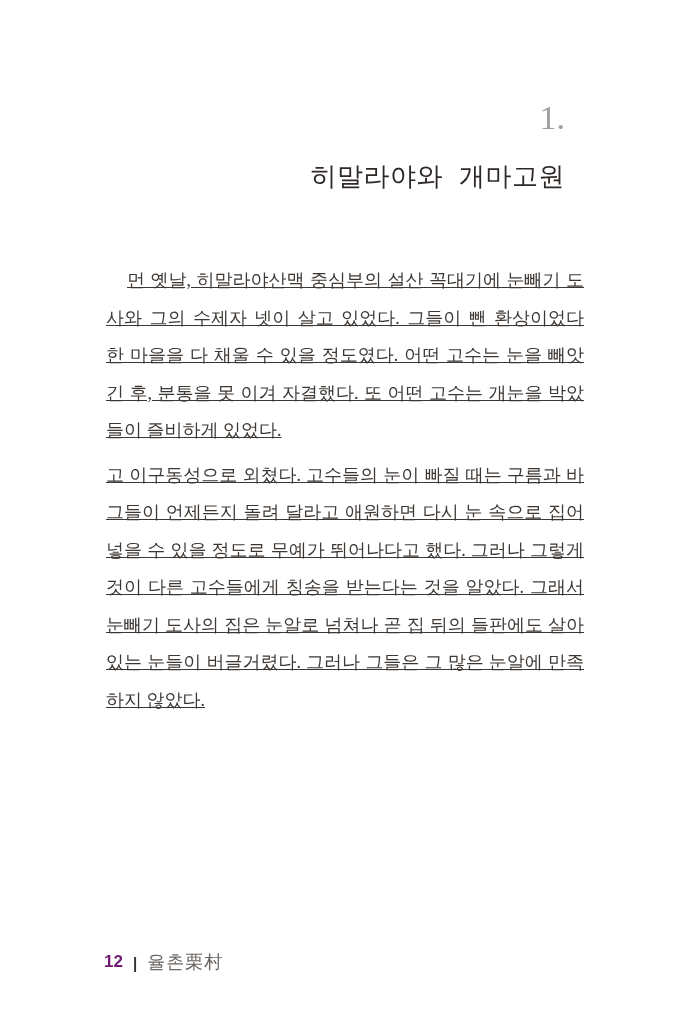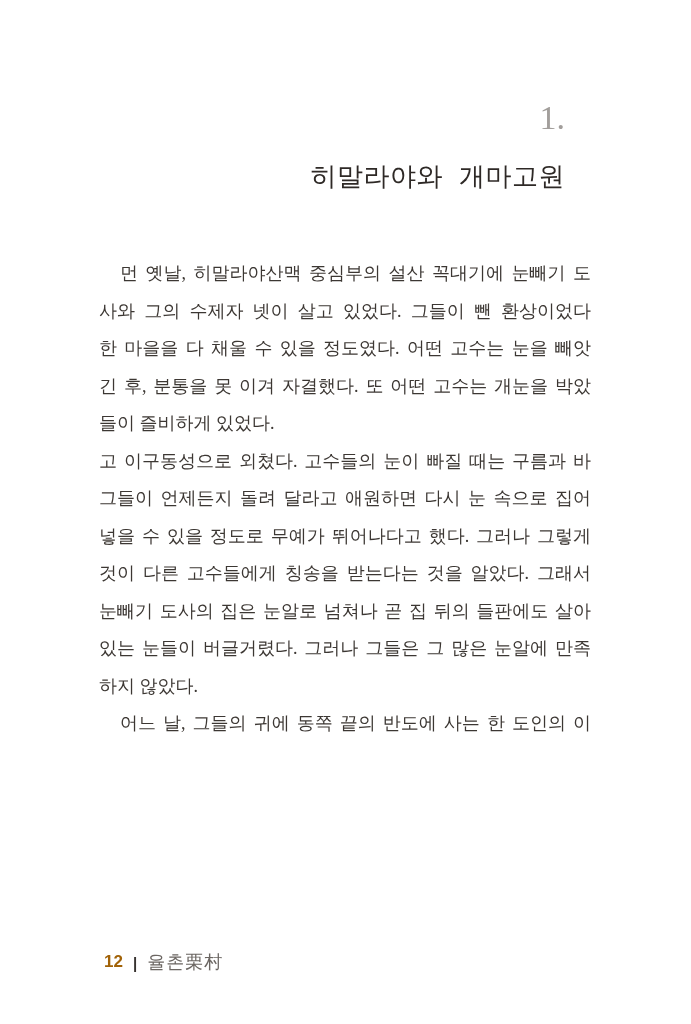--- a/index.html
+++ b/index.html
@@ -40,21 +40,22 @@
   }
   .body-text {
     position: absolute;
     top: 255px;
     left: 99px;
     width: 492px;
     font-size: 18px;
     color: #3c3733;
   }
   .paragraph {
-    margin: 0;
+    margin: 7px;
+    text-decoration: underline;
   }
   .line {
     height: 37.5px;
     line-height: 37.5px;
     text-align: justify;
     text-align-last: justify;
     overflow: hidden;
   }
   .line.indent {
     text-indent: 21px;
@@ -67,21 +68,21 @@
     left: 104px;
     top: 950px;
     display: flex;
     align-items: center;
     gap: 10px;
     font-family: "Liberation Sans", "DejaVu Sans", sans-serif;
   }
   .page-number {
     font-size: 17px;
     font-weight: 700;
-    color: #a16207;
+    color: #701a75;
   }
   .footer-sep {
     font-size: 15px;
     font-weight: 700;
     color: #37322f;
     transform: scaleY(1.1);
   }
   .book-title {
     font-size: 18px;
     letter-spacing: 1px;
@@ -107,23 +108,20 @@
       </div>
       <div class="paragraph">
         <div class="line">고 이구동성으로 외쳤다. 고수들의 눈이 빠질 때는 구름과 바</div>
         <div class="line">그들이 언제든지 돌려 달라고 애원하면 다시 눈 속으로 집어</div>
         <div class="line">넣을 수 있을 정도로 무예가 뛰어나다고 했다. 그러나 그렇게</div>
         <div class="line">것이 다른 고수들에게 칭송을 받는다는 것을 알았다. 그래서</div>
         <div class="line">눈빼기 도사의 집은 눈알로 넘쳐나 곧 집 뒤의 들판에도 살아</div>
         <div class="line">있는 눈들이 버글거렸다. 그러나 그들은 그 많은 눈알에 만족</div>
         <div class="line last">하지 않았다.</div>
       </div>
-      <div class="paragraph">
-        <div class="line indent">어느 날, 그들의 귀에 동쪽 끝의 반도에 사는 한 도인의 이</div>
-      </div>
     </div>
 
   <div class="footer">
     <span class="page-number">12</span>
     <span class="footer-sep">|</span>
     <span class="book-title">율촌栗村</span>
   </div>
 
 </div>
 

